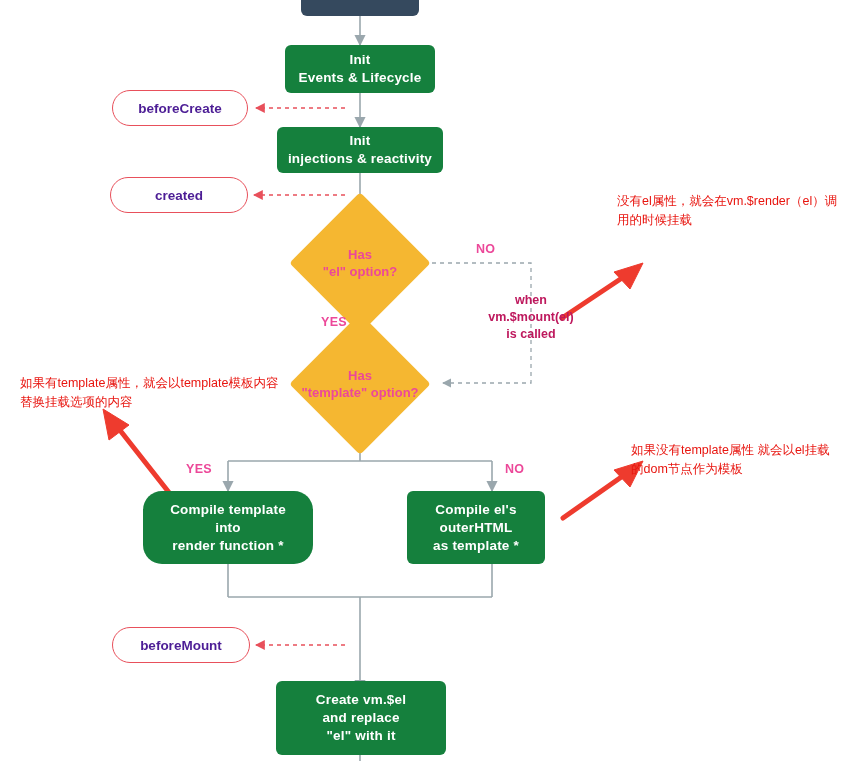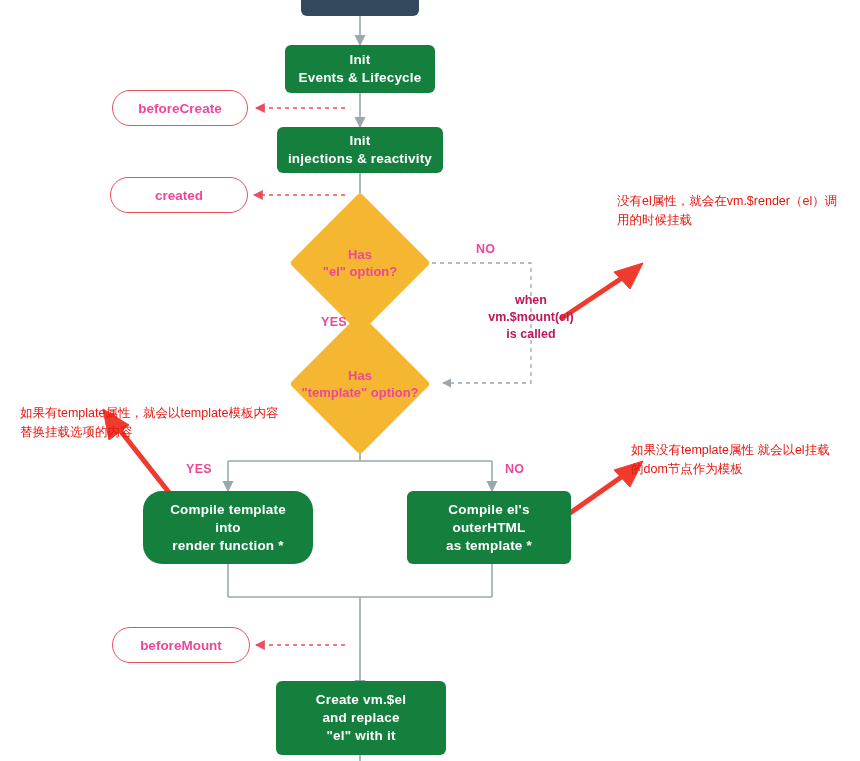--- a/index.html
+++ b/index.html
@@ -26,21 +26,21 @@
     line-height:18px;
     letter-spacing:.2px;
   }
   .darknode{
     background:#35495e;
     border-radius:6px;
   }
 
   .hook{
     border:1.6px solid #e8505b;
-    color:#ec4899;
+    color:#4c1d95;
     background:#ffffff;
     border-radius:18px;
     display:flex;align-items:center;justify-content:center;
     font-weight:bold;
     font-size:13.5px;
   }
 
   .diamond{
     width:100px;height:100px;
     background:#f5b731;
@@ -181,40 +181,40 @@
 
   <div class="edge-label" style="left:186px;top:462px;">YES</div>
   <div class="edge-label" style="left:505px;top:462px;">NO</div>
 
   <div class="node green" style="left:143px;top:491px;width:170px;height:73px;flex-direction:column;border-radius:19px;">
     <span>Compile template</span>
     <span>into</span>
     <span>render function *</span>
   </div>
 
-  <div class="node green" style="left:407px;top:491px;width:164px;height:73px;flex-direction:column;">
+  <div class="node green" style="left:407px;top:491px;width:138px;height:73px;flex-direction:column;">
     <span>Compile el's</span>
     <span>outerHTML</span>
     <span>as template *</span>
   </div>
 
   <div class="node hook" style="left:112px;top:627px;width:138px;height:36px;">beforeMount</div>
 
   <div class="node green" style="left:276px;top:681px;width:170px;height:74px;flex-direction:column;">
     <span>Create vm.$el</span>
     <span>and replace</span>
     <span>"el" with it</span>
   </div>
 
   <div class="cn-note" style="left:617px;top:192px;width:240px;">
     <div>没有el属性，就会在vm.$render（el）调</div>
     <div>用的时候挂载</div>
   </div>
 
-  <div class="cn-note" style="left:20px;top:374px;width:300px;margin-top:30px;">
+  <div class="cn-note" style="left:20px;top:374px;width:300px;">
     <div>如果有template属性，就会以template模板内容</div>
     <div>替换挂载选项的内容</div>
   </div>
 
   <div class="cn-note" style="left:631px;top:441px;width:240px;">
     <div>如果没有template属性  就会以el挂载</div>
     <div>的dom节点作为模板</div>
   </div>
 
 </div>

